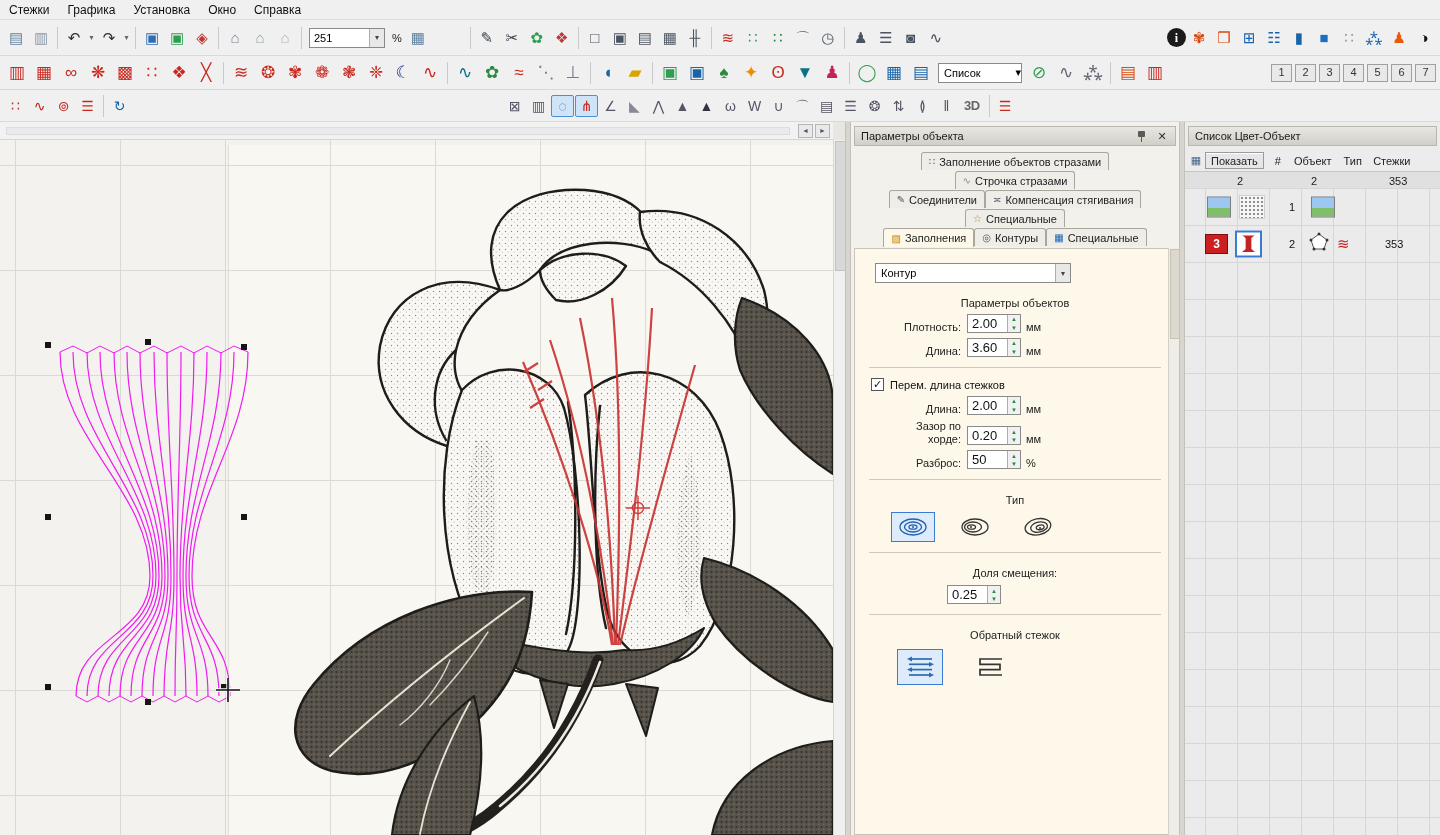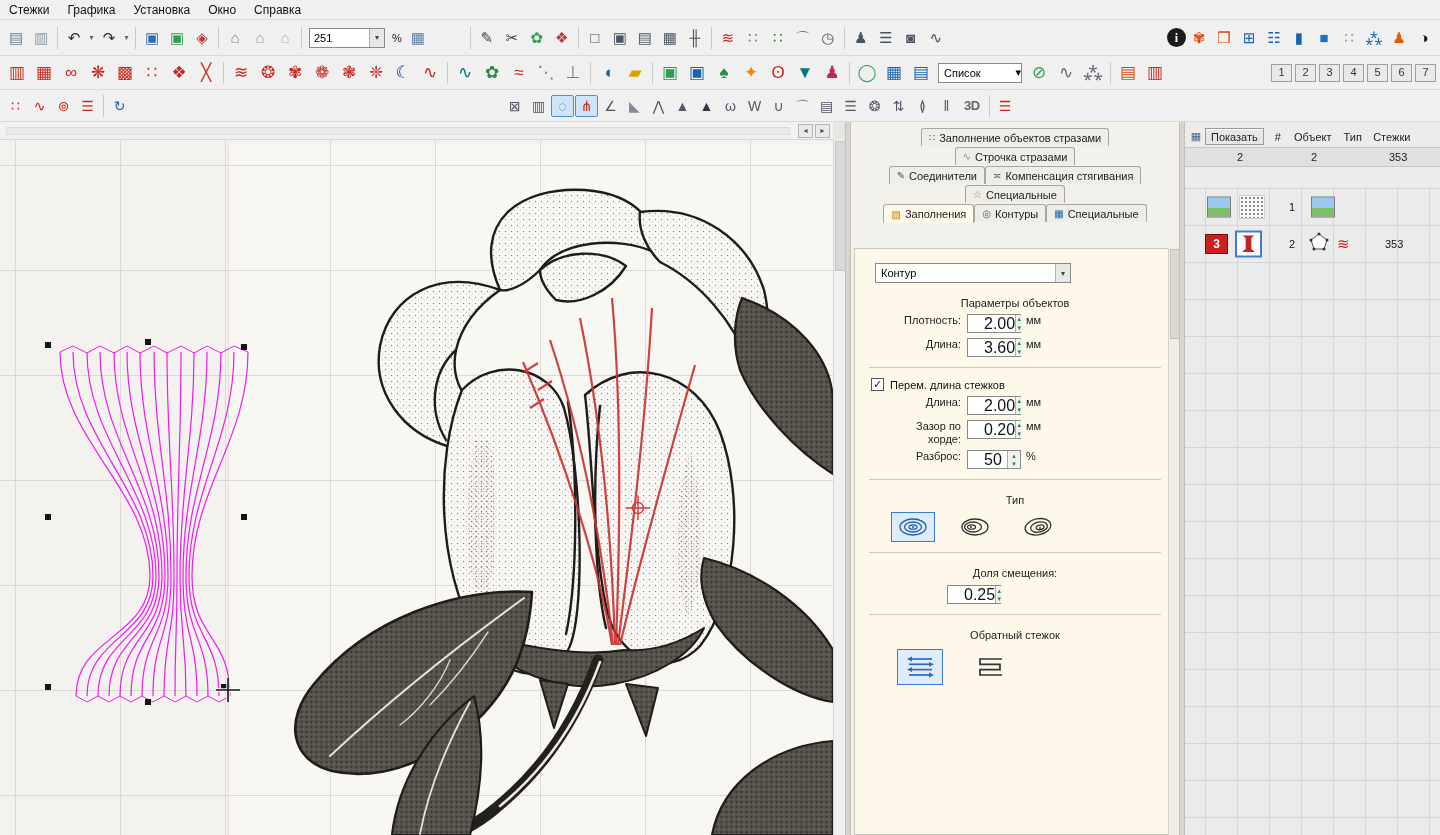--- a/index.html
+++ b/index.html
@@ -63,25 +63,25 @@
   .closex { font-size:11px; color:#333; width:14px; text-align:center; }
   .tabstack { margin-top:6px; }
   .tabrow { display:flex; justify-content:center; margin-top:1px; }
   .tab { display:flex; align-items:center; gap:4px; height:18px; padding:0 7px; font-size:11px; color:#222; background:#efede7; border:1px solid #a9a69e; border-bottom:none; border-radius:3px 3px 0 0; white-space:nowrap; }
   .tab .ti { font-size:10px; }
   .tab.active { background:#fdf8ea; height:19px; margin-bottom:-1px; z-index:2; }
   .params-body { position:absolute; top:126px; left:3px; right:3px; bottom:0; background:#fdf8ea; border:1px solid #c9c5bb; padding-top:14px; overflow:hidden; }
   .dd { display:flex; align-items:center; width:196px; height:20px; background:#fff; border:1px solid #8a8a8a; margin-left:20px; font-size:11px; padding-left:5px; }
   .dd span:first-child { flex:1; }
   .seclabel { text-align:center; font-size:11px; color:#222; margin:14px 0 4px; }
-  .prow { display:flex; align-items:flex-start; margin:5px 0; }
+  .prow { display:flex; align-items:flex-end; margin:5px 0; }
   .plabel { width:112px; text-align:right; font-size:11px; color:#222; padding-right:6px; }
   .plabel.two { width:64px; margin-left:48px; line-height:1.15; }
   .spin { display:inline-flex; width:54px; height:19px; border:1px solid #8a8a8a; background:#fff; flex:none; }
-  .spin-val { flex:1; font-size:16px; display:flex; align-items:center; padding-left:16px; color:#111; }
+  .spin-val { flex:1; font-size:13px; display:flex; align-items:center; padding-left:4px; color:#111; }
   .spin-btns { width:13px; border-left:1px solid #adadad; display:flex; flex-direction:column; background:#f1f1f1; }
   .spin-btns span { flex:1; font-size:6px; line-height:1; display:flex; align-items:center; justify-content:center; color:#1e8e3e; }
   .unit { font-size:11px; margin-left:5px; color:#222; }
   .cbrow { display:flex; align-items:center; margin:9px 0 3px 16px; font-size:11px; color:#111; }
   .cb { width:13px; height:13px; border:1px solid #555; background:#fff; display:flex; align-items:center; justify-content:center; font-size:11px; margin-right:6px; color:#111; }
   hr.sep { border:none; border-top:1px solid #cfcabc; margin:10px 14px; }
   .typerow { display:flex; gap:18px; margin-left:36px; margin-top:6px; }
   .tbtn { width:44px; height:30px; display:flex; align-items:center; justify-content:center; border:1px solid transparent; }
   .tbtn.sel { border:1px solid #3a7bd5; background:#ddebfa; }
   .offsetrow { display:flex; margin-left:92px; margin-top:6px; }
@@ -427,20 +427,26 @@
         </svg>
       </div>
       <div class="vscroll">
           <div class="thumb"></div>
         </div>
     </div>
 
     <div class="split1"></div>
 
     <div class="params-panel">
+      <div class="phead">
+        <span>Параметры объекта</span>
+        <span class="sp"></span>
+        <span class="pin"></span>
+        <span class="closex">✕</span>
+      </div>
       <div class="tabstack">
         <div class="tabrow">
           <div class="tab">
             <span class="ti" style="color:#1864ab">∷</span>
             <span>Заполнение объектов стразами</span>
           </div>
         </div>
         <div class="tabrow">
           <div class="tab">
             <span class="ti" style="color:#888">∿</span>
@@ -625,20 +631,24 @@
         </div>
       </div>
       <div class="pscroll">
           <div class="thumb"></div>
         </div>
     </div>
 
     <div class="split2"></div>
 
     <div class="cl-panel">
+      <div class="phead">
+        <span>Список Цвет-Объект</span>
+        <span class="sp"></span>
+      </div>
       <div class="clsub" style="margin-top:4px">
         <span class="gi">▦</span>
         <span class="show-btn">Показать</span>
         <span class="ch" style="width:20px">#</span>
         <span class="ch" style="width:50px">Объект</span>
         <span class="ch" style="width:30px">Тип</span>
         <span class="ch" style="width:48px">Стежки</span>
       </div>
       <div class="clsummary">
         <span style="left:52px">2</span>

